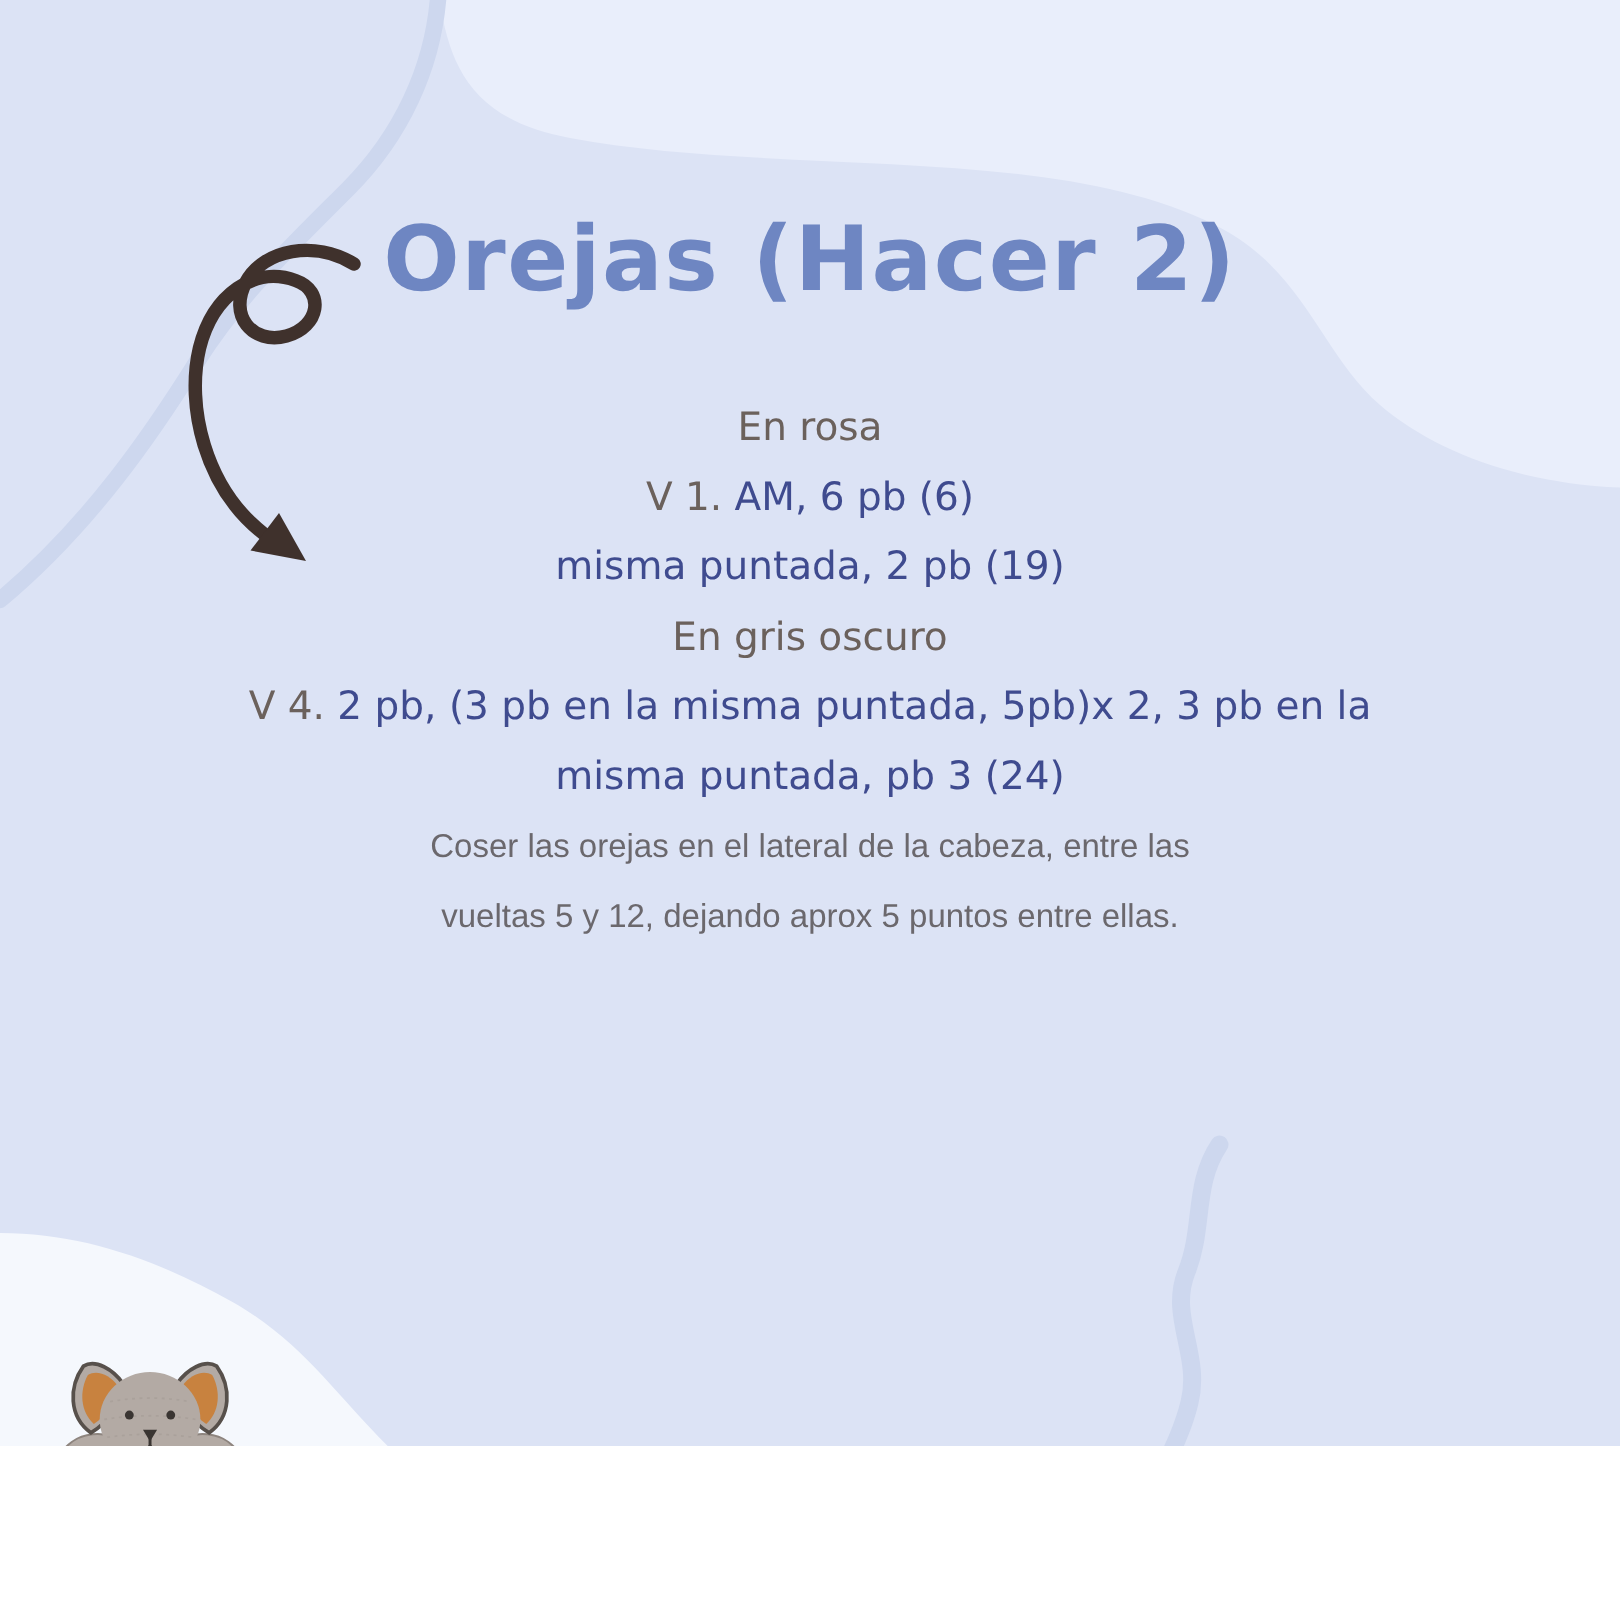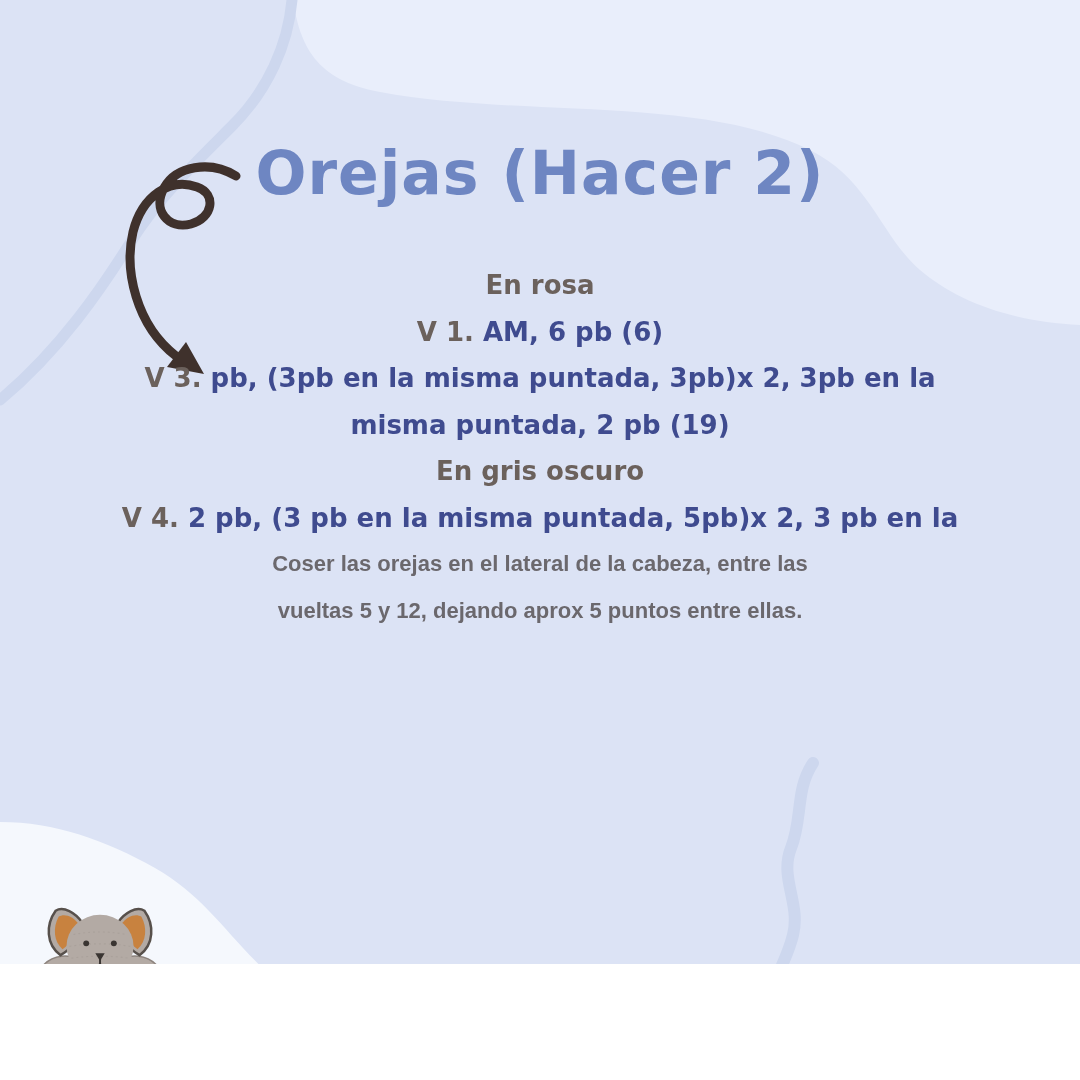--- a/index.html
+++ b/index.html
@@ -19,21 +19,21 @@
     letter-spacing:1px;
     z-index:2;
   }
   .arrow-svg{position:absolute;left:118px;top:150px;z-index:2;}
   .instructions{
     position:absolute;top:262px;left:80px;width:920px;
     text-align:center;z-index:2;
   }
   .line{
     line-height:46.5px;
-    font-weight:bold;
+    font-weight:normal;
     font-size:26px;
     color:var(--navy,#3f4b8f);
   }
   .line .prefix{color:var(--taupe,#6b615c);}
   .line.header{color:var(--taupe,#6b615c);}
   .line.note{
     font-family:"Liberation Sans",sans-serif;
     font-size:22px;
     color:var(--note,#6b686d);
   }
@@ -63,24 +63,24 @@
   <div class="title">Orejas (Hacer 2)</div>
 
   <svg class="arrow-svg" width="130" height="240" viewBox="118 150 130 240">
     <path d="M 236 176 C 210 160 176 166 164 188 C 152 210 168 230 191 224 C 213 218 217 194 197 187 C 170 177 142 196 133 232 C 124 270 136 325 176 356" style="stroke:var(--arrow-brown)" fill="none" stroke-width="9" stroke-linecap="round"></path>
     <polygon points="204,374 167,367 186,342" style="fill:var(--arrow-brown)"></polygon>
   </svg>
 
   <div class="instructions">
       <div class="line header"><span>En rosa</span></div>
       <div class="line round"><span class="prefix">V 1. </span><span>AM, 6 pb (6)</span></div>
-      <div class="line round"><span class="prefix">V 3. </span><span>pb, (3pb en la misma puntada, 3pb)x 2, 3pb en la</span></div>
       <div class="line cont"><span>misma puntada, 2 pb (19)</span></div>
       <div class="line header"><span>En gris oscuro</span></div>
       <div class="line round"><span class="prefix">V 4. </span><span>2 pb, (3 pb en la misma puntada, 5pb)x 2, 3 pb en la</span></div>
+      <div class="line cont"><span>misma puntada, pb 3 (24)</span></div>
       <div class="line note"><span>Coser las orejas en el lateral de la cabeza, entre las</span></div>
       <div class="line note"><span>vueltas 5 y 12, dejando aprox 5 puntos entre ellas.</span></div>
     </div>
 
   <svg class="bat-svg" width="148" height="152" viewBox="0 0 150 150">
     <g>
       <g id="wingL">
         <path d="M66 74 C46 56 20 58 10 80 C3 95 7 108 4 124 Q15 115 21 127 Q30 114 39 126 Q48 113 58 123 C63 106 64 88 66 74 Z" style="fill:var(--bat-gray);stroke:var(--bat-gray-dark)" stroke-width="1.5"></path>
         <path d="M62 80 C45 88 30 100 16 120" fill="none" style="stroke:var(--bat-gray-dark)" stroke-width="1.4" opacity="0.8"></path>
         <path d="M62 80 C50 95 44 105 36 122" fill="none" style="stroke:var(--bat-gray-dark)" stroke-width="1.4" opacity="0.8"></path>

